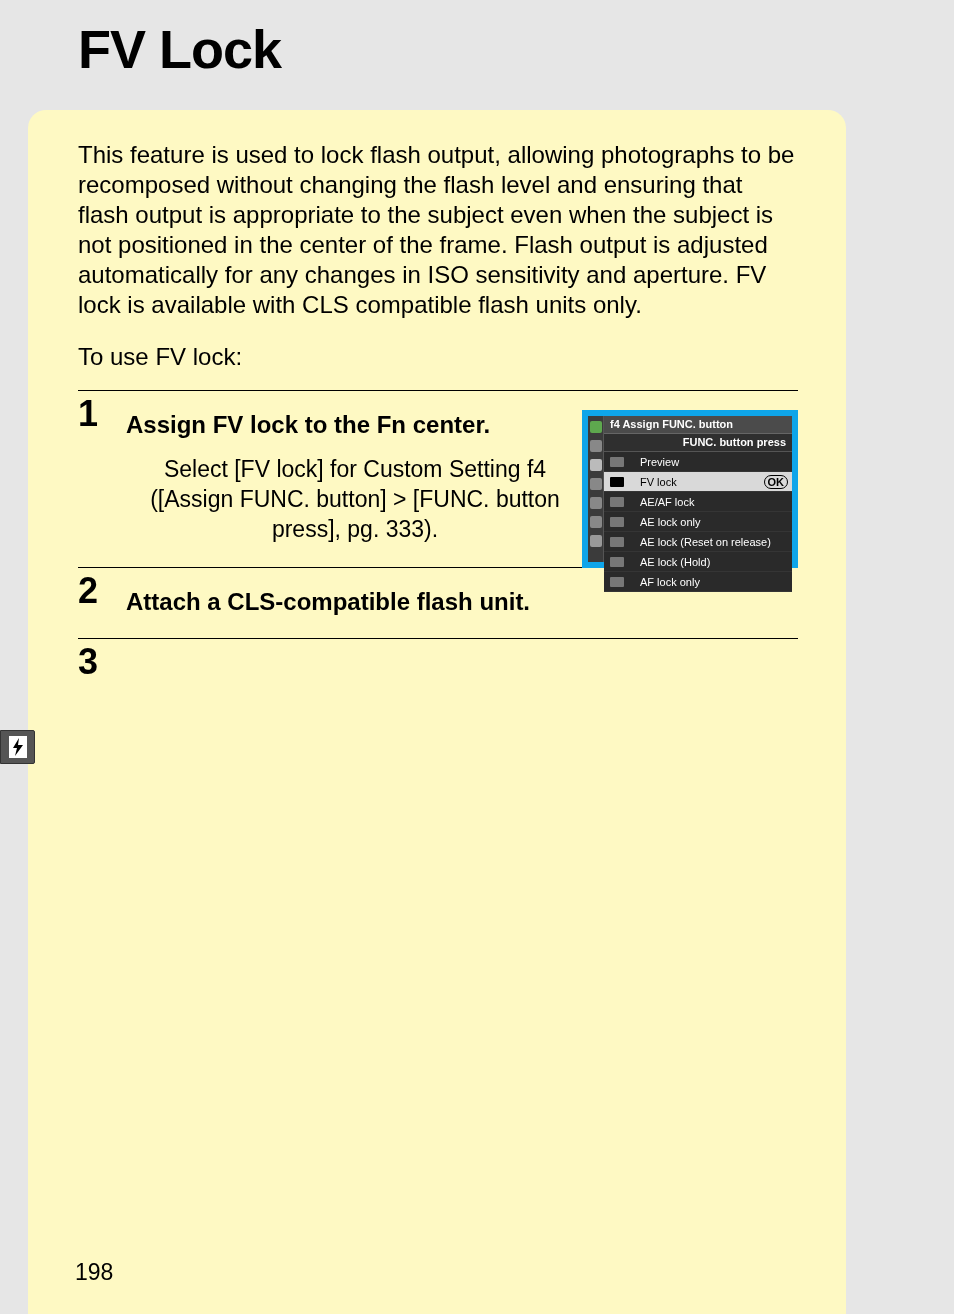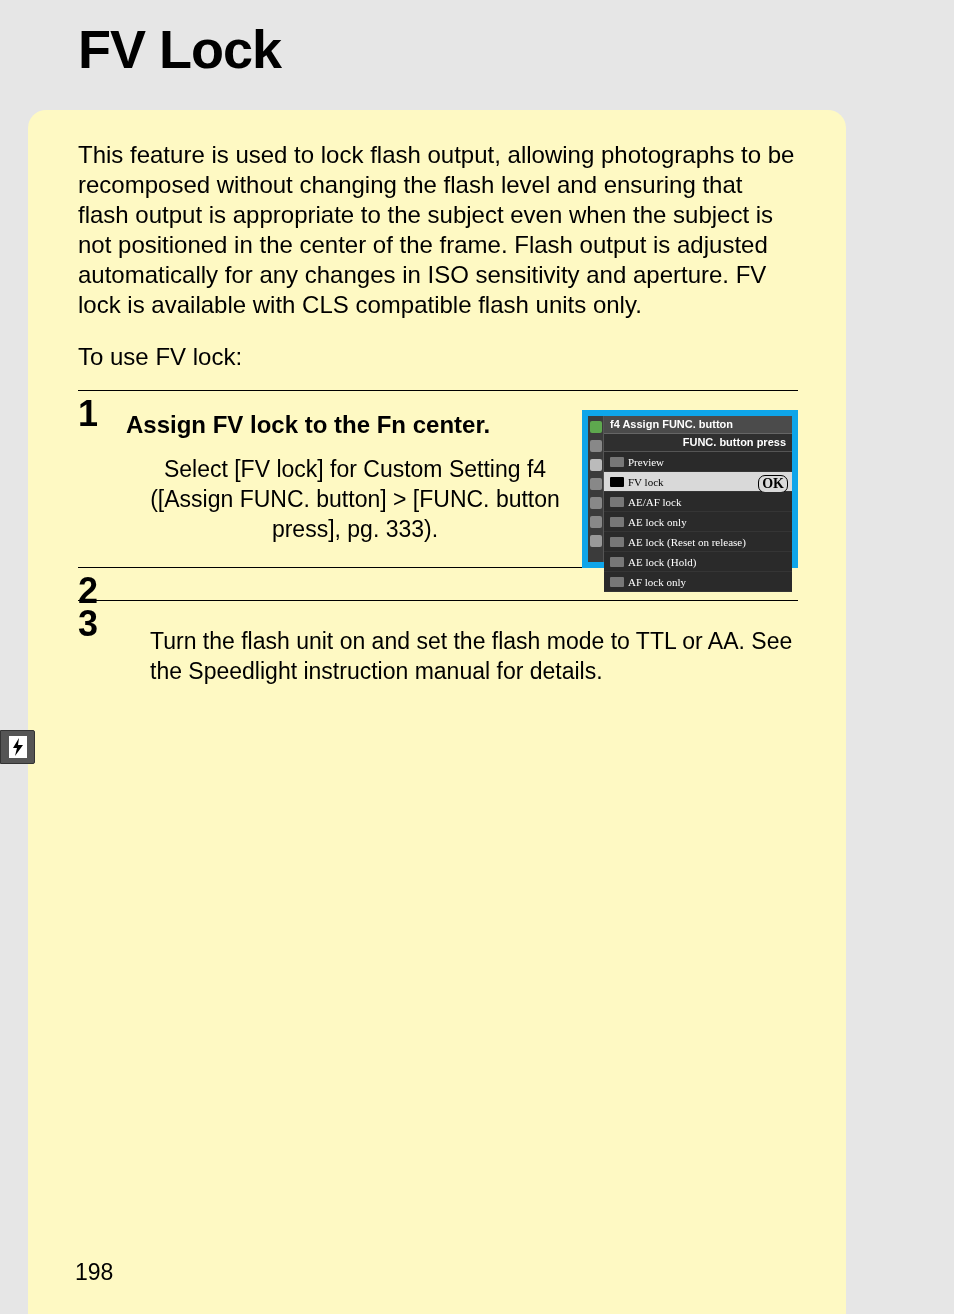--- a/index.html
+++ b/index.html
@@ -152,41 +152,40 @@
   }
   .menu-row {
     height: 20px;
     display: flex;
     align-items: center;
     color: #fff;
     font-size: 11px;
     padding-left: 6px;
     border-bottom: 1px solid #353535;
     background: #2a2a2a;
-    gap: 4px;
+    gap: 16px;
     position: relative;
-    font-family: Liberation Serif, serif;
   }
   .menu-row .rowicon {
     display: inline-block;
     width: 14px; height: 10px;
     background: #777;
     border-radius: 1px;
     flex: 0 0 auto;
   }
   .menu-row.selected {
     background: #d9d9d9;
     color: #000;
   }
   .menu-row.selected .rowicon { background: #000; }
   .menu-row .ok {
     position: absolute;
     right: 4px;
     top: 3px;
-    font-size: 14px;
+    font-size: 11px;
     border: 1px solid #000;
     border-radius: 7px;
     padding: 0 3px;
     background: #d9d9d9;
     color: #000;
     font-weight: 700;
   }
 
   
   .side-tab {
@@ -278,27 +277,27 @@
               <span>AF lock only</span>
             </div>
           </div>
         </div>
       </div>
 
       <hr class="rule">
 
       <div class="step">
         <div class="step-num">2</div>
+        <div class="step-head">Attach a CLS-compatible flash unit.</div>
       </div>
 
       <hr class="rule">
 
       <div class="step">
         <div class="step-num">3</div>
-        <div class="step-body wide">Turn the flash unit on and set the flash mode to TTL or AA.  See the Speedlight instruction manual for details.</div>
       </div>
     </div>
   </div>
 </div>
 
 <div class="side-tab">
   <svg width="18" height="22" viewBox="0 0 18 22">
     <rect x="0" y="0" width="18" height="22" fill="#fff"></rect>
     <polygon points="10,2 4,12 8,12 6,20 14,9 9,9" fill="#000"></polygon>
   </svg>

